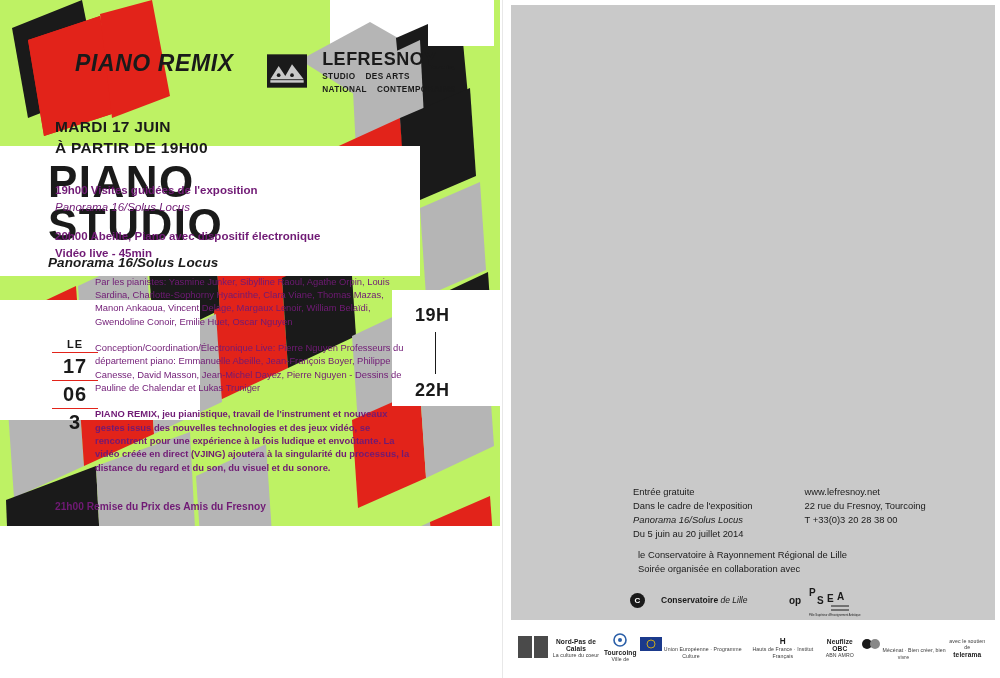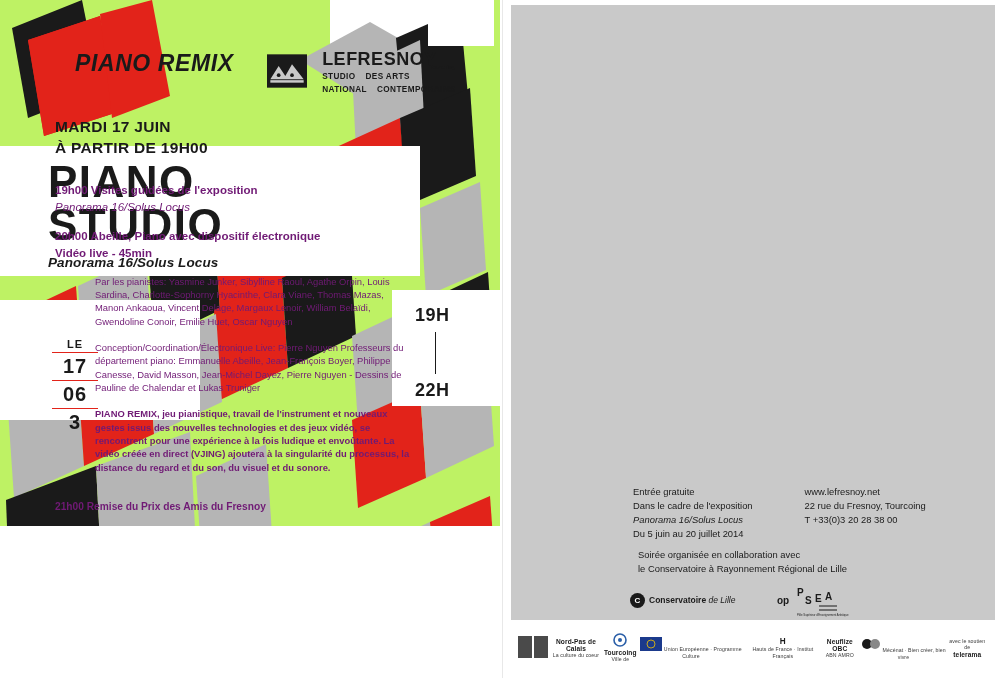--- a/index.html
+++ b/index.html
@@ -247,21 +247,21 @@
   }
   .logo-cons {
     display: flex; align-items: center; gap: 4px;
   }
   .cl-badge {
     width: 15px; height: 15px; border-radius: 50%;
     background: #1a1a1a; color: #fff;
     font-size: 8px; font-weight: bold;
     display: flex; align-items: center; justify-content: center;
   }
-  .cl-txt { font-size: 8.5px; font-weight: bold; color:#1a1a1a;}
+  .cl-txt { font-size: 8.5px; font-weight: bold; color:#1a1a1a;margin-left:12px;}
   .cl-txt i { font-weight: normal; font-style: italic;}
 
   .bottom-strip {
     position: absolute;
     left: 510px;
     top: 630px;
     width: 485px;
     height: 36px;
     display: flex;
     align-items: center;
@@ -497,22 +497,22 @@
       <div class="fc-n">Du 5 juin au 20 juillet 2014</div>
     </div>
     <div>
       <div class="fc-n">www.lefresnoy.net</div>
       <div class="fc-n">22 rue du Fresnoy, Tourcoing</div>
       <div class="fc-n">T +33(0)3 20 28 38 00</div>
     </div>
   </div>
 
   <div class="r-collab">
+    <div>le Conservatoire à Rayonnement Régional de Lille</div>
     <div>Soirée organisée en collaboration avec</div>
-    <div>le Conservatoire à Rayonnement Régional de Lille</div>
   </div>
 
   <div class="partner-logos">
     <div class="logo-cons">
       <span class="cl-badge">C</span>
       <span class="cl-txt">
         <span>Conservatoire</span>
         <i>de Lille</i>
       </span>
     </div>

